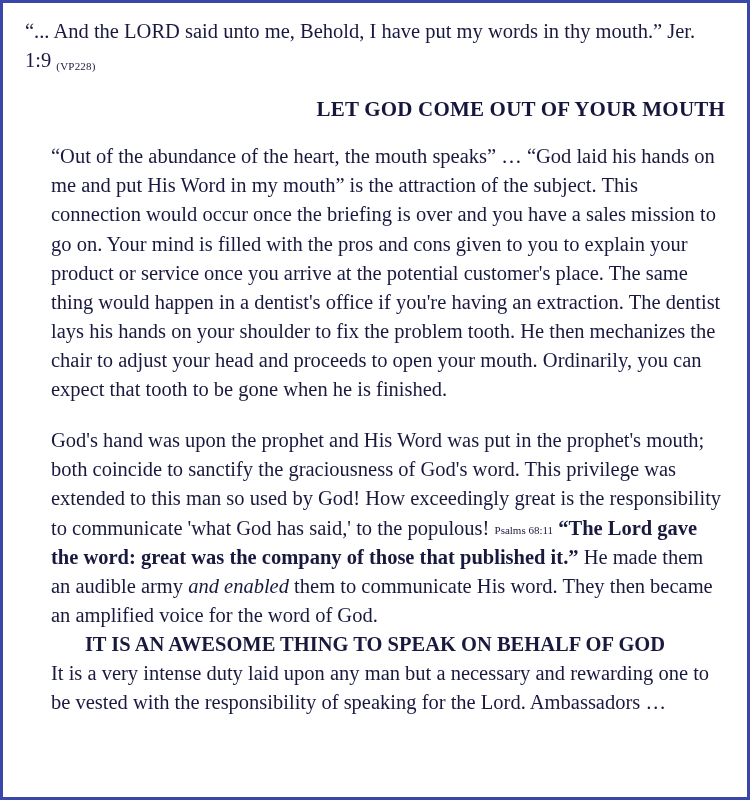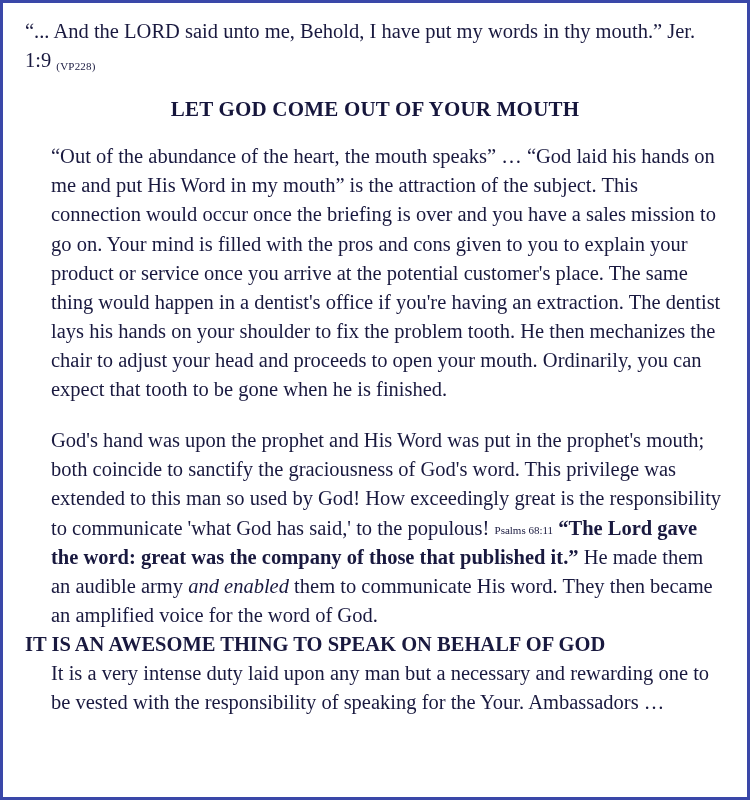--- a/index.html
+++ b/index.html
@@ -40,21 +40,21 @@
     margin-bottom: 12px;
   }
   .ref-small {
     font-size: 11px;
     vertical-align: baseline;
     position: relative;
     top: 3px;
     letter-spacing: 0.2px;
   }
   .heading {
-    text-align: center;
+    text-align: right;
     font-weight: bold;
     font-size: 21px;
     letter-spacing: 0.2px;
     margin: 22px 0 20px 0;
     color: #16163c;
   }
   .body-para {
     margin-bottom: 0;
     margin-left: 26px;
   }
@@ -67,36 +67,37 @@
     top: -1px;
   }
   .bold {
     font-weight: bold;
   }
   .italic {
     font-style: italic;
   }
   .allcaps-bold {
     font-weight: bold;
+    text-align: center;
   }
 </style>
 </head>
 <body>
 
 <div id="page">
   <div id="page-inner">
 
     <p class="para epigraph"><span>“... And the LORD said unto me, Behold, I have put my words in thy mouth.” Jer. 1:9 </span><span class="ref-small">(VP228)</span></p>
 
     <h1 class="heading">LET GOD COME OUT OF YOUR MOUTH</h1>
 
     <p class="para body-para">“Out of the abundance of the heart, the mouth speaks” … “God laid his hands on me and put His Word in my mouth” is the attraction of the subject. This connection would occur once the briefing is over and you have a sales mission to go on. Your mind is filled with the pros and cons given to you to explain your product or service once you arrive at the potential customer's place. The same thing would happen in a dentist's office if you're having an extraction. The dentist lays his hands on your shoulder to fix the problem tooth. He then mechanizes the chair to adjust your head and proceeds to open your mouth. Ordinarily, you can expect that tooth to be gone when he is finished.</p>
 
     <div class="gap"></div>
 
     <p class="para body-para"><span>God's hand was upon the prophet and His Word was put in the prophet's mouth; both coincide to sanctify the graciousness of God's word. This privilege was extended to this man so used by God!  How exceedingly great is the responsibility to communicate 'what God has said,' to the populous! </span><span class="verse-ref">Psalms 68:11</span><span class="bold"> “The Lord gave the word: great was the company of those that published it.”</span><span> He made them an audible army </span><span class="italic">and enabled</span><span> them to communicate His word. They then became an amplified voice for the word of  God.</span></p>
 
     <p class="para allcaps-bold">IT IS AN AWESOME THING TO SPEAK ON BEHALF OF GOD</p>
 
-    <p class="para body-para">It is a very intense duty laid upon any man but a necessary and rewarding one to be vested with the responsibility of speaking for the Your. Ambassadors …</p>
+    <p class="para body-para">It is a very intense duty laid upon any man but a necessary and rewarding one to be vested with the responsibility of speaking for the Lord. Ambassadors …</p>
 
   </div>
 </div>
 
 </body></html>

